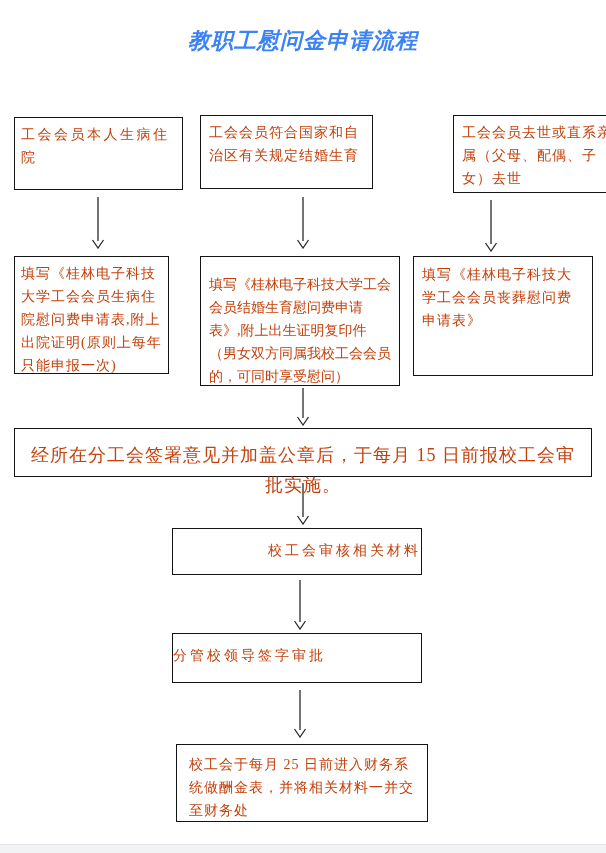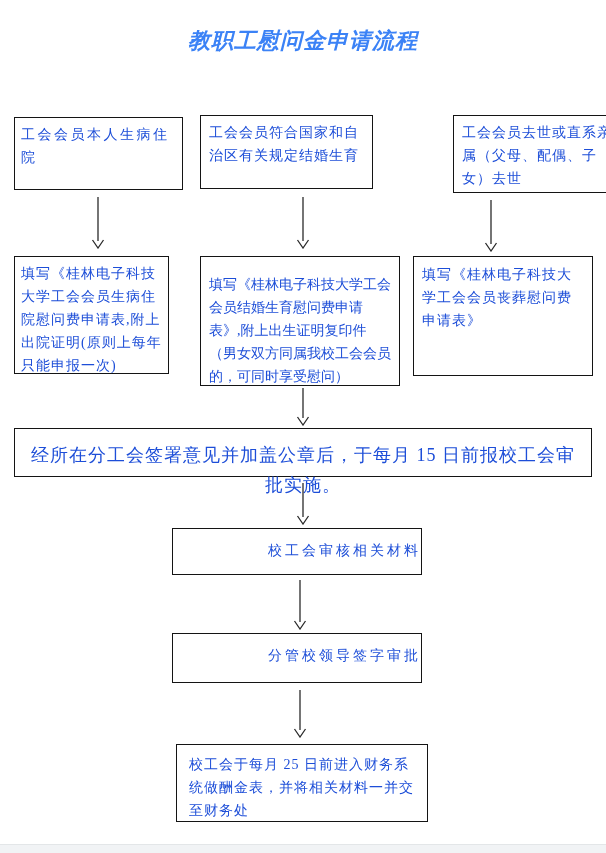--- a/index.html
+++ b/index.html
@@ -23,21 +23,21 @@
     color: #3b82f6;
     font-style: italic;
   }
   .node {
     position: absolute;
     border: 1.5px solid #141414;
     background: #fff;
     box-sizing: border-box;
     font-size: 14px;
     line-height: 1.65;
-    color: #1d4ed8;
+    color: #c2410c;
     text-align: left;
   }
   .arr { position: absolute; }
   .scrollbar {
     position: absolute;
     left: 0; bottom: 0;
     width: 606px; height: 8px;
     background: #f1f3f5;
     border-top: 1px solid #e3e6e8;
   }
@@ -102,21 +102,21 @@
 
   <div class="node" style="left:172px; top:528px; width:250px; height:47px; padding:10px 0 0 0; text-align:right; letter-spacing:3px;">
     <span>校工会审核相关材料</span>
   </div>
 
   <svg class="arr" style="left:293px; top:580px;" width="14" height="50" viewBox="0 0 14 50">
     <line x1="7" y1="0" x2="7" y2="42" stroke="#2a2a2a" stroke-width="1.3"></line>
     <polyline points="1.5,41 7,49 12.5,41" fill="none" stroke="#2a2a2a" stroke-width="1.3"></polyline>
   </svg>
 
-  <div class="node" style="left:172px; top:633px; width:250px; height:50px; padding:10px 0 0 0; text-align:right; letter-spacing:3px;">
+  <div class="node" style="left:172px; top:633px; width:250px; height:50px; padding:10px 0 0 0; text-align:left; letter-spacing:3px;">
     <span>分管校领导签字审批</span>
   </div>
 
   <svg class="arr" style="left:293px; top:690px;" width="14" height="48" viewBox="0 0 14 48">
     <line x1="7" y1="0" x2="7" y2="40" stroke="#2a2a2a" stroke-width="1.3"></line>
     <polyline points="1.5,39 7,47 12.5,39" fill="none" stroke="#2a2a2a" stroke-width="1.3"></polyline>
   </svg>
 
   <div class="node" style="left:176px; top:744px; width:252px; height:78px; padding:8px 12px; letter-spacing:1px;">
     <span>校工会于每月 25 日前进入财务系统做酬金表，并将相关材料一并交至财务处</span>

